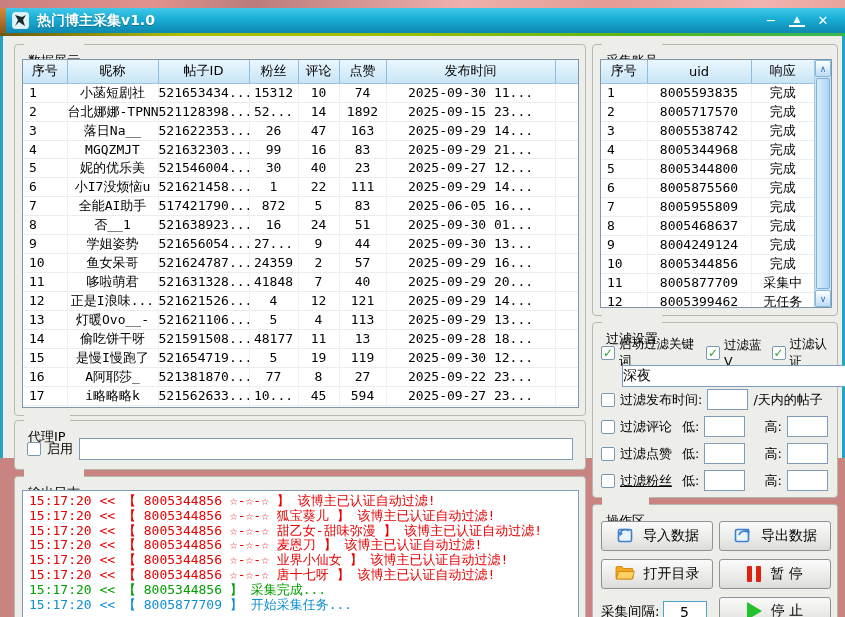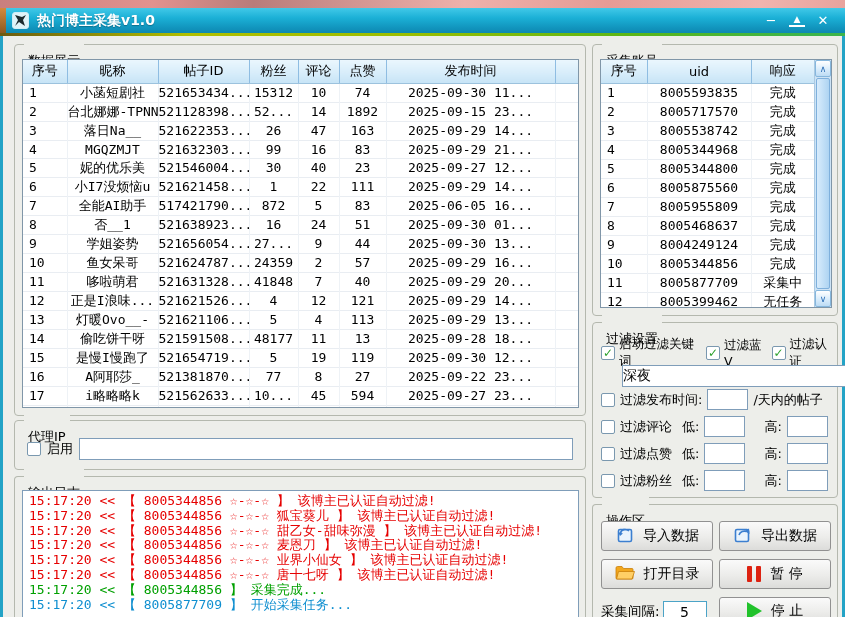--- a/index.html
+++ b/index.html
@@ -3,21 +3,21 @@
 <meta charset="utf-8">
 <style>
   * { margin:0; padding:0; box-sizing:border-box; }
   html,body { width:845px; height:617px; overflow:hidden;
     font-family:"DejaVu Sans","Liberation Sans",sans-serif; font-size:13px; color:#000; }
   body { background:#c98482; position:relative; }
 
   .desktop-strip { position:absolute; left:0; top:0; width:845px; height:9px;
     background:linear-gradient(90deg,#c97f7e,#e2928e 18%,#b97c7a 30%,#eeb1ab 55%,#e59b95 72%,#f0b4ae 90%,#e8a39d); }
 
-  .window { position:absolute; left:0; top:8px; width:845px; height:609px;
+  .window { position:absolute; left:0; top:8px; width:845px; height:450px;
     background:#edeeea; border-left:3px solid #23a3c6; border-right:3px solid #23a3c6; }
 
   .titlebar { position:absolute; left:-3px; top:0; width:845px; height:25px;
     background:linear-gradient(180deg,#41c9e8 0%,#1bb0d6 40%,#1194bd 80%,#0d89b1 100%);
     display:flex; align-items:center; }
   .titlebar-accent { position:absolute; left:0; top:0; width:6px; height:25px;
     background:linear-gradient(180deg,#d58a3c,#8a5a20); }
   .titlebar-line { position:absolute; left:-3px; top:25px; width:845px; height:3px;
     background:linear-gradient(90deg,#6b5a10,#b1bf00 22%,#9bbe00 48%,#5db616 74%,#3cb44a 95%); }
   .app-icon { width:17px; height:17px; margin-left:12px; margin-right:8px; border:1px solid #cfeef7;
@@ -464,21 +464,21 @@
       <span class="cb"></span>
       <span style="width:57px;">过滤点赞</span>
       <span>低:</span>
       <input class="mini-input" value="" style="">
       <span style="margin-left:14px;">高:</span>
       <input class="mini-input" value="" style="">
     </div>
 
     <div class="filter-row" style="top:147px; gap:5px;">
       <span class="cb"></span>
-      <span style="width:57px;">过滤粉丝</span>
+      <span style="width:57px;text-decoration:underline;">过滤粉丝</span>
       <span>低:</span>
       <input class="mini-input" value="" style="">
       <span style="margin-left:14px;">高:</span>
       <input class="mini-input" value="" style="">
     </div>
   </div>
 
   <div class="groupbox" style="left:589px; top:496px; width:246px; height:118px; border-bottom:none; border-radius:4px 4px 0 0;">
     <span class="groupbox-label">操作区</span>
 

